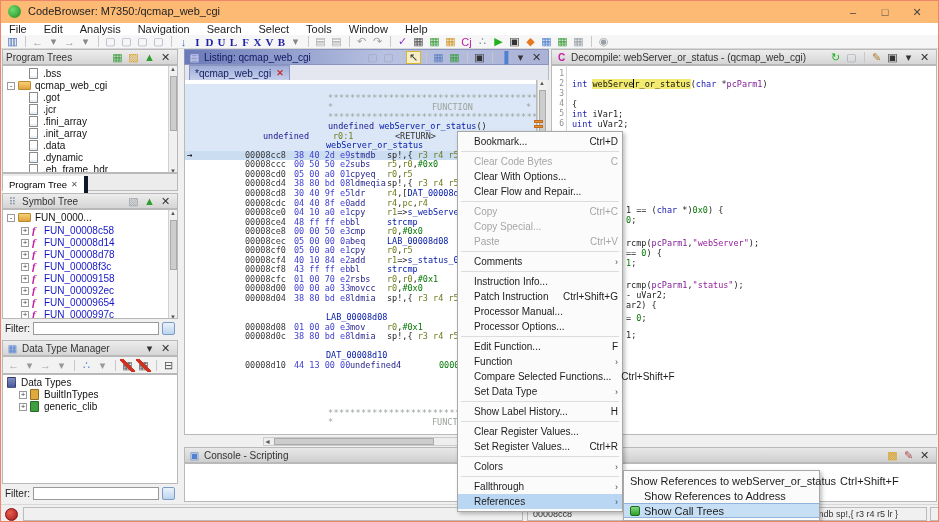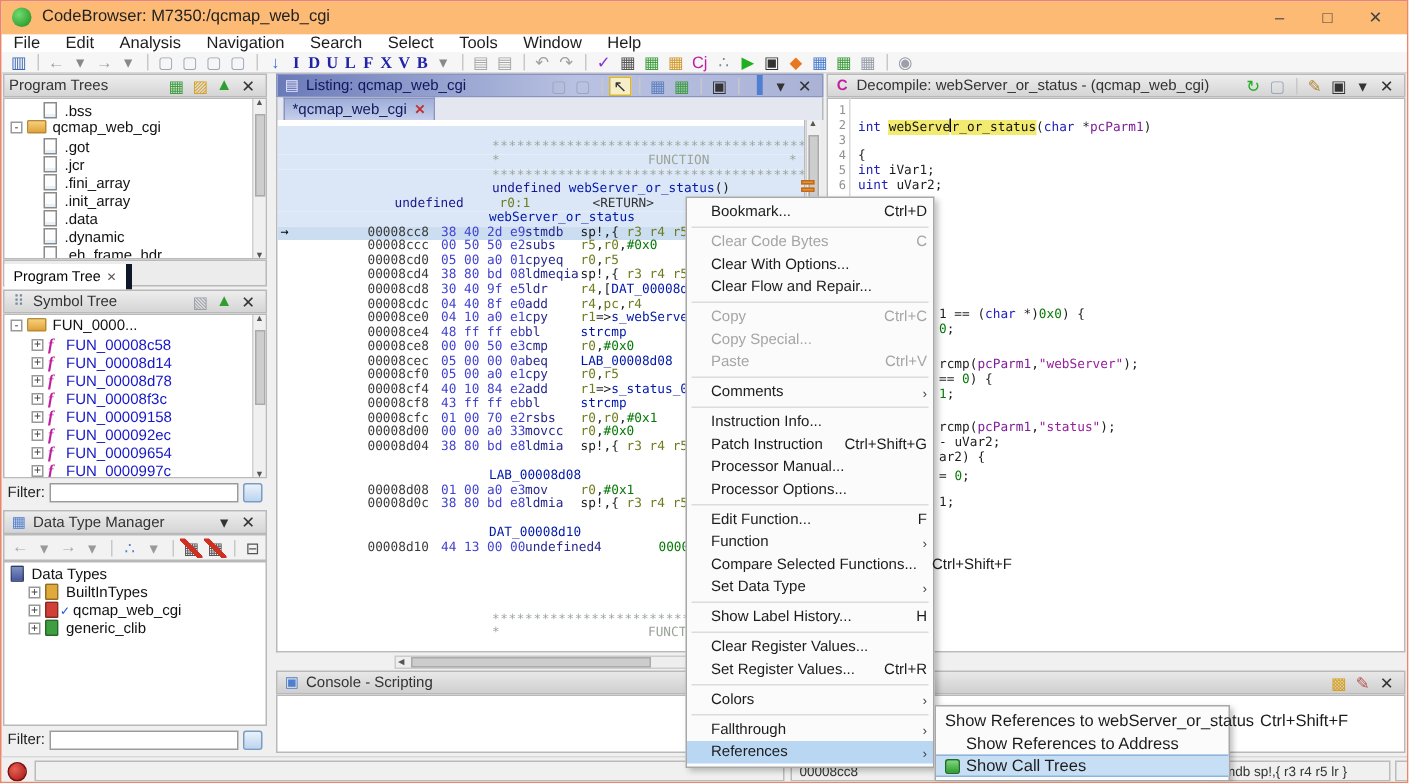--- a/index.html
+++ b/index.html
@@ -264,21 +264,20 @@
       <span class="tb-sep"></span>
       <span class="tb-ic slashed" style="color: rgb(85, 85, 85);">▦</span>
       <span class="tb-ic slashed" style="color: rgb(85, 85, 85);">▦</span>
       <span class="tb-sep"></span>
       <span class="tb-ic" style="color: rgb(85, 85, 85);">⊟</span>
     </div>
   <div class="white-box" style="left:1px; top:373px; width:176px; height:110px;">
     <div id="dtm-tree" style="padding:2px 0 0 4px;">
         <div class="trow"><span class="book" style="background:linear-gradient(#8090c0,#4858a0);"></span><span>Data Types</span></div>
         <div class="trow" style="padding-left: 12px;"><span class="expbox">+</span><span class="book" style="background: rgb(224, 169, 60);"></span><span>BuiltInTypes</span></div>
-        <div class="trow" style="padding-left: 12px;"><span class="expbox">+</span><span class="book" style="background: rgb(208, 64, 56);"></span><span style="color: rgb(32, 80, 224); font-size: 8px; margin-right: 2px; margin-left: -4px;">✓</span><span>qcmap_web_cgi</span></div>
         <div class="trow" style="padding-left: 12px;"><span class="expbox">+</span><span class="book" style="background: rgb(63, 158, 63);"></span><span>generic_clib</span></div>
       </div>
   </div>
   <div class="filter-row" style="left:1px; top:483px; width:176px; padding:0 3px;">
     <span>Filter:</span>
     <span class="filter-input"></span>
     <span class="filter-btn"></span>
   </div>
 
   <div class="panel-h" id="listing-h">

